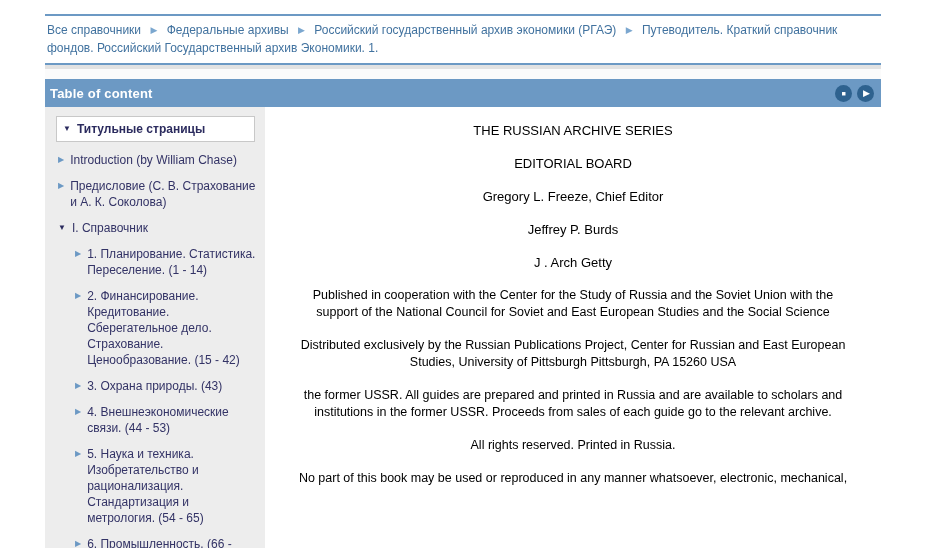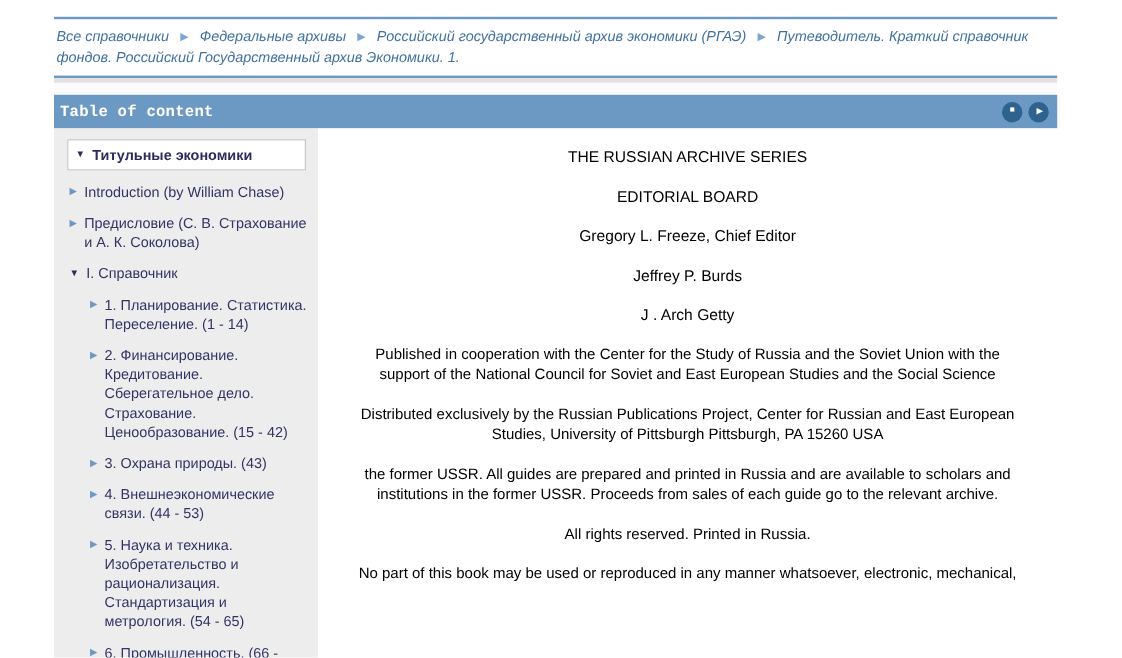--- a/index.html
+++ b/index.html
@@ -23,31 +23,30 @@
   }
   .page{position:absolute;left:45px;top:14px;width:836px;}
 
   
   .breadcrumb{
     border-top:2px solid var(--accent);
     border-bottom:2px solid var(--accent);
     padding:5px 2px 6px 2px;
     font-size:12px;line-height:18px;color:var(--link);
     background:#fff;
-    font-style:italic;
   }
   .crumb{color:var(--link);text-decoration:none;cursor:pointer;}
   .crumb-sep{color:var(--sep);font-size:9px;margin:0 6px;vertical-align:1px;}
   .shadow-strip{height:4px;background:var(--shadow);}
   .gap-strip{height:10px;background:#fbfbfb;}
 
   
   .panel-bar{
     height:28px;background:var(--accent);color:#fff;
-    display:flex;align-items:center;padding:0 7px 0 5px;font-family:Liberation Mono, monospace;
+    display:flex;align-items:center;padding:0 7px 0 5px;
   }
   .panel-title{font-size:13px;font-weight:bold;letter-spacing:.2px;flex:1;}
   .panel-buttons{display:flex;gap:5px;align-items:center;}
   .circle-btn{
     width:17px;height:17px;border-radius:50%;background:var(--accent-dark);
     display:flex;align-items:center;justify-content:center;cursor:pointer;
     color:#fff;
   }
   .glyph-square{font-size:7px;line-height:1;transform:translateY(-0.5px);}
   .glyph-play{font-size:9px;line-height:1;transform:translateX(1px);}
@@ -114,21 +113,21 @@
         </span>
     </span>
   </div>
 
   <div class="cols">
 
     <div class="sidebar">
 
       <div class="tree-item lvl0 selected">
         <span class="tri open">▼</span>
-        <span class="lbl">Титульные экономики</span>
+        <span class="lbl">Титульные страницы</span>
       </div>
 
       <div class="tree-item lvl0">
         <span class="tri">▶</span>
         <span class="lbl">Introduction (by William Chase)</span>
       </div>
 
       <div class="tree-item lvl0">
         <span class="tri">▶</span>
         <span class="lbl">Предисловие (С. В. Страхование и А. К. Соколова)</span>

